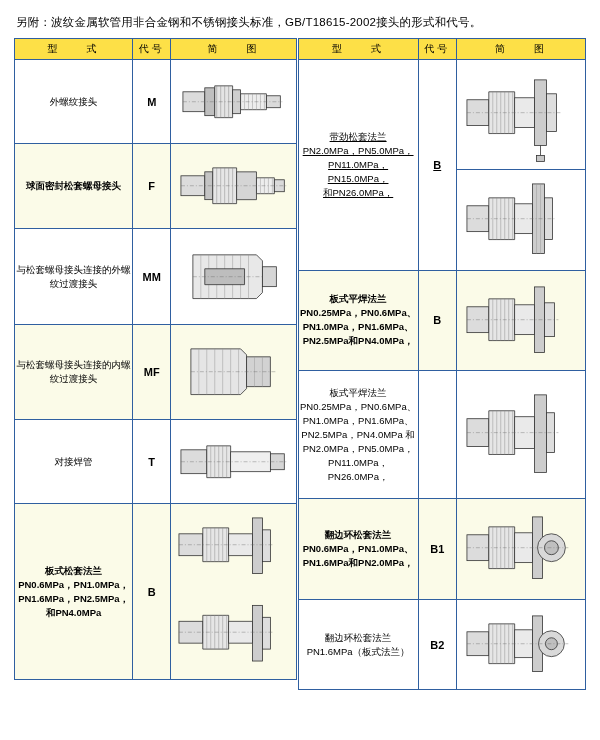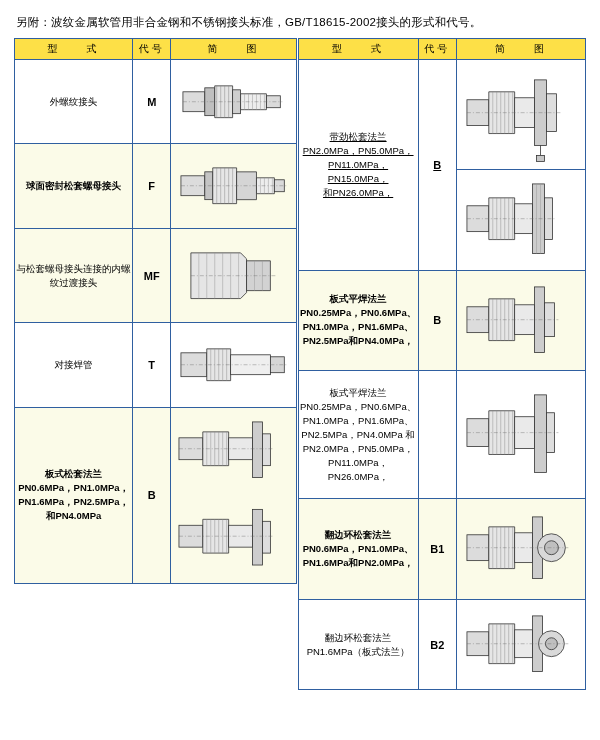--- a/index.html
+++ b/index.html
@@ -151,20 +151,37 @@
                   <path d="M86 34 L104 34 L104 50 L86 50 Z" fill="#ededed"></path>
                   <path d="M90 34 L90 50 M94 34 L94 50 M98 34 L98 50 M102 34 L102 50" stroke="#999" stroke-width="0.5"></path>
                   <rect x="104" y="36" width="10" height="12" fill="#dadada"></rect>
                   <path d="M10 42 L116 42" stroke="#666" stroke-width="0.4" stroke-dasharray="4 2 1 2"></path>
                 </g>
               </svg>
             </div>
           </td>
         </tr>
 
+        <tr class="rowsh" style="height:96px;">
+          <td class="cell-text" style="white-space:pre-line;">与松套螺母接头连接的外螺纹过渡接头</td>
+          <td class="code">MM</td>
+          <td>
+            <div class="figwrap">
+              <svg class="fig" viewBox="0 0 125 96" width="125" height="96">
+                <g stroke="#333" fill="none" stroke-width="0.8">
+                  <path d="M22 26 L86 26 L92 32 L92 64 L86 70 L22 70 Z" fill="#e8e8e8"></path>
+                  <path d="M30 26 L30 70 M38 26 L38 70 M46 26 L46 70 M54 26 L54 70 M62 26 L62 70 M70 26 L70 70 M78 26 L78 70" stroke="#9a9a9a" stroke-width="0.5"></path>
+                  <path d="M34 40 L74 40 L74 56 L34 56 Z" fill="#bdbdbd"></path>
+                  <path d="M22 48 L100 48" stroke="#666" stroke-width="0.4" stroke-dasharray="4 2 1 2"></path>
+                  <rect x="92" y="38" width="14" height="20" fill="#d6d6d6"></rect>
+                </g>
+              </svg>
+            </div>
+          </td>
+        </tr>
 
         <tr class="rowsh-alt" style="height:94px;">
           <td class="cell-text" style="white-space:pre-line;">与松套螺母接头连接的内螺纹过渡接头</td>
           <td class="code">MF</td>
           <td>
             <div class="figwrap">
               <svg class="fig" viewBox="0 0 125 94" width="125" height="94">
                 <g stroke="#333" fill="none" stroke-width="0.8">
                   <path d="M20 24 L70 24 L76 30 L76 64 L70 70 L20 70 Z" fill="#e5e5e5"></path>
                   <path d="M28 24 L28 70 M36 24 L36 70 M44 24 L44 70 M52 24 L52 70 M60 24 L60 70 M68 24 L68 70" stroke="#9a9a9a" stroke-width="0.5"></path>

